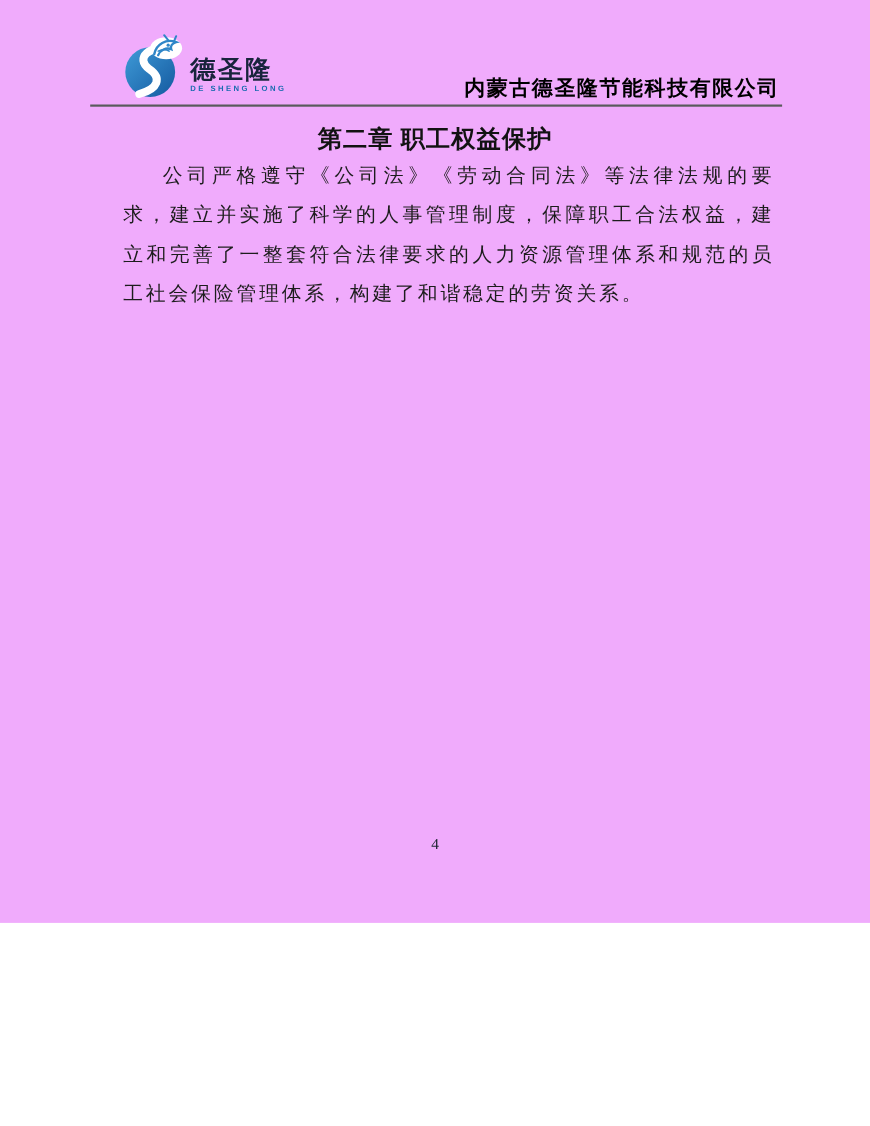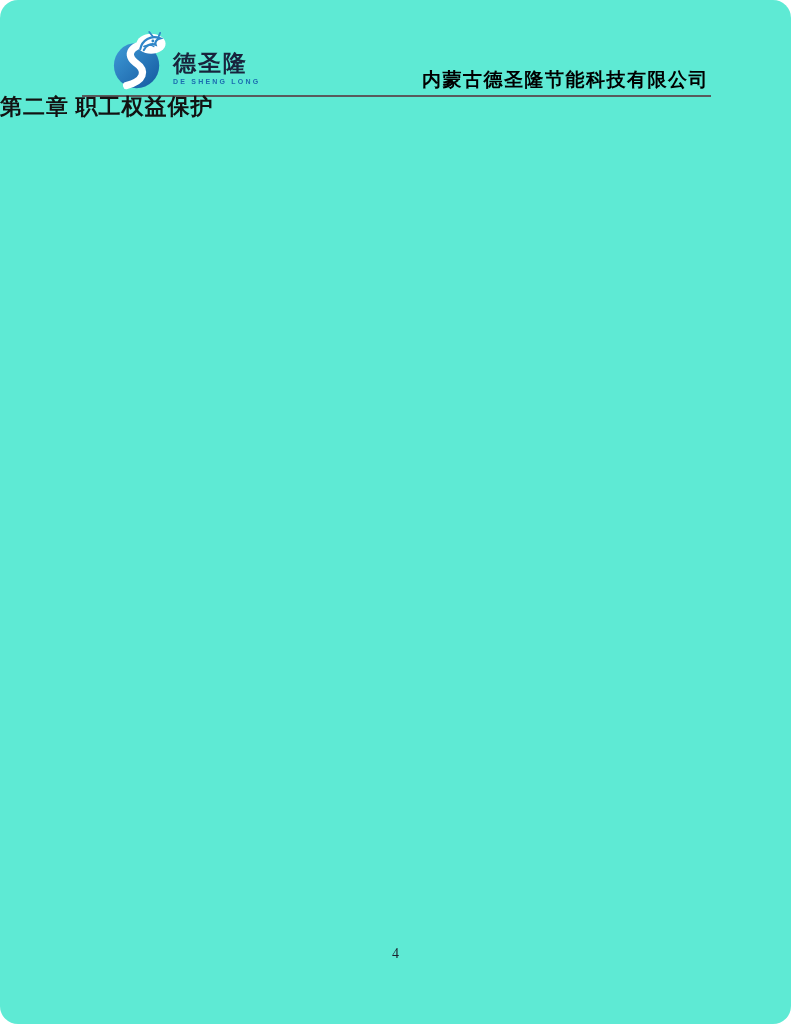--- a/index.html
+++ b/index.html
@@ -3,25 +3,24 @@
 <meta charset="utf-8">
 <style>
   html, body {
     margin: 0;
     padding: 0;
     background: #ffffff;
   }
   .page {
     position: relative;
     width: 791px;
-    height: 1024px;
-    background: #5eead4;
+    height: 839px;
+    background: #f0abfc;
     overflow: hidden;
     font-family: "Liberation Serif", "DejaVu Serif", serif;
-    border-radius: 18px;
   }
   
   .header {
     position: absolute;
     left: 82px;
     right: 80px;
     top: 30px;
     height: 65px;
     border-bottom: 2px solid #595a5c;
   }
@@ -63,24 +62,25 @@
     bottom: 2px;
     font-size: 19px;
     font-weight: bold;
     color: #000000;
     letter-spacing: 1.5px;
     white-space: nowrap;
   }
   
   .title {
     position: absolute;
-    top: 92px;
+    top: 112px;
     left: 0;
     right: 0;
     margin: 0;
+    text-align: center;
     font-size: 22px;
     font-weight: bold;
     color: #121212;
     letter-spacing: 1px;
   }
   
   .body {
     position: absolute;
     left: 112px;
     width: 592px;
@@ -140,17 +140,18 @@
         <span class="logo-cn">德圣隆</span>
         <span class="logo-en">DE SHENG LONG</span>
       </span>
     </div>
     <div class="company-name">内蒙古德圣隆节能科技有限公司</div>
   </div>
 
   <h1 class="title">第二章 职工权益保护</h1>
 
   <div class="body">
+    <p>公司严格遵守《公司法》《劳动合同法》等法律法规的要求，建立并实施了科学的人事管理制度，保障职工合法权益，建立和完善了一整套符合法律要求的人力资源管理体系和规范的员工社会保险管理体系，构建了和谐稳定的劳资关系。</p>
   </div>
 
   <div class="page-number">4</div>
 
 </div>
 
 </body></html>

